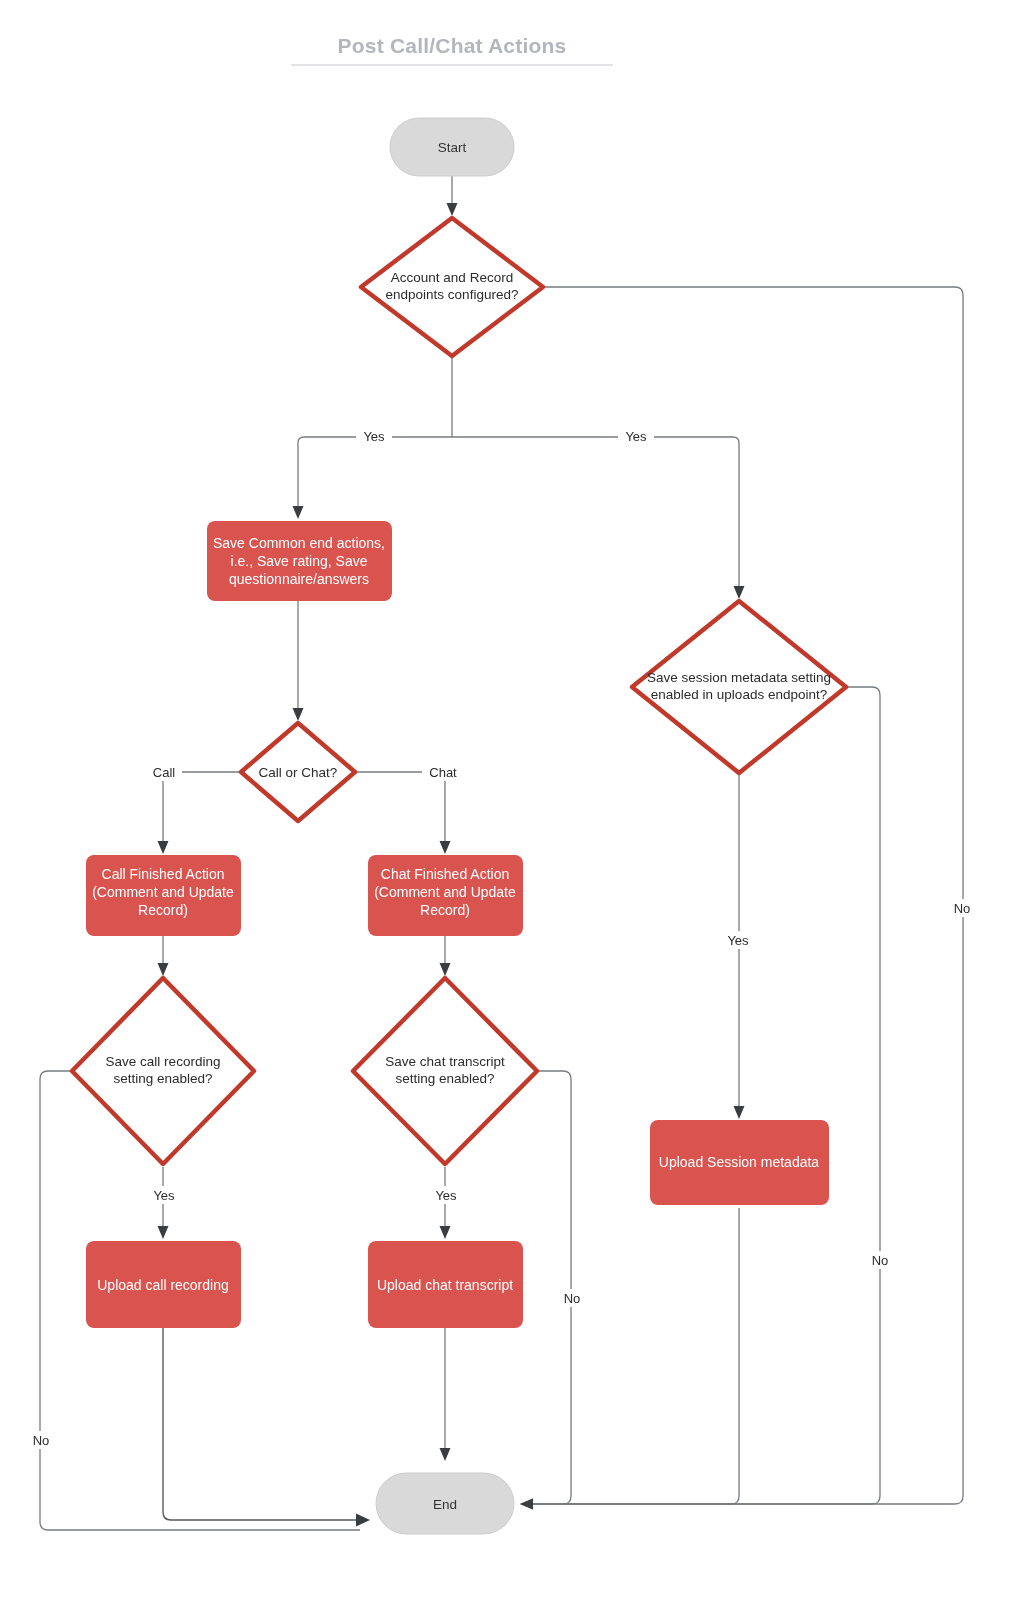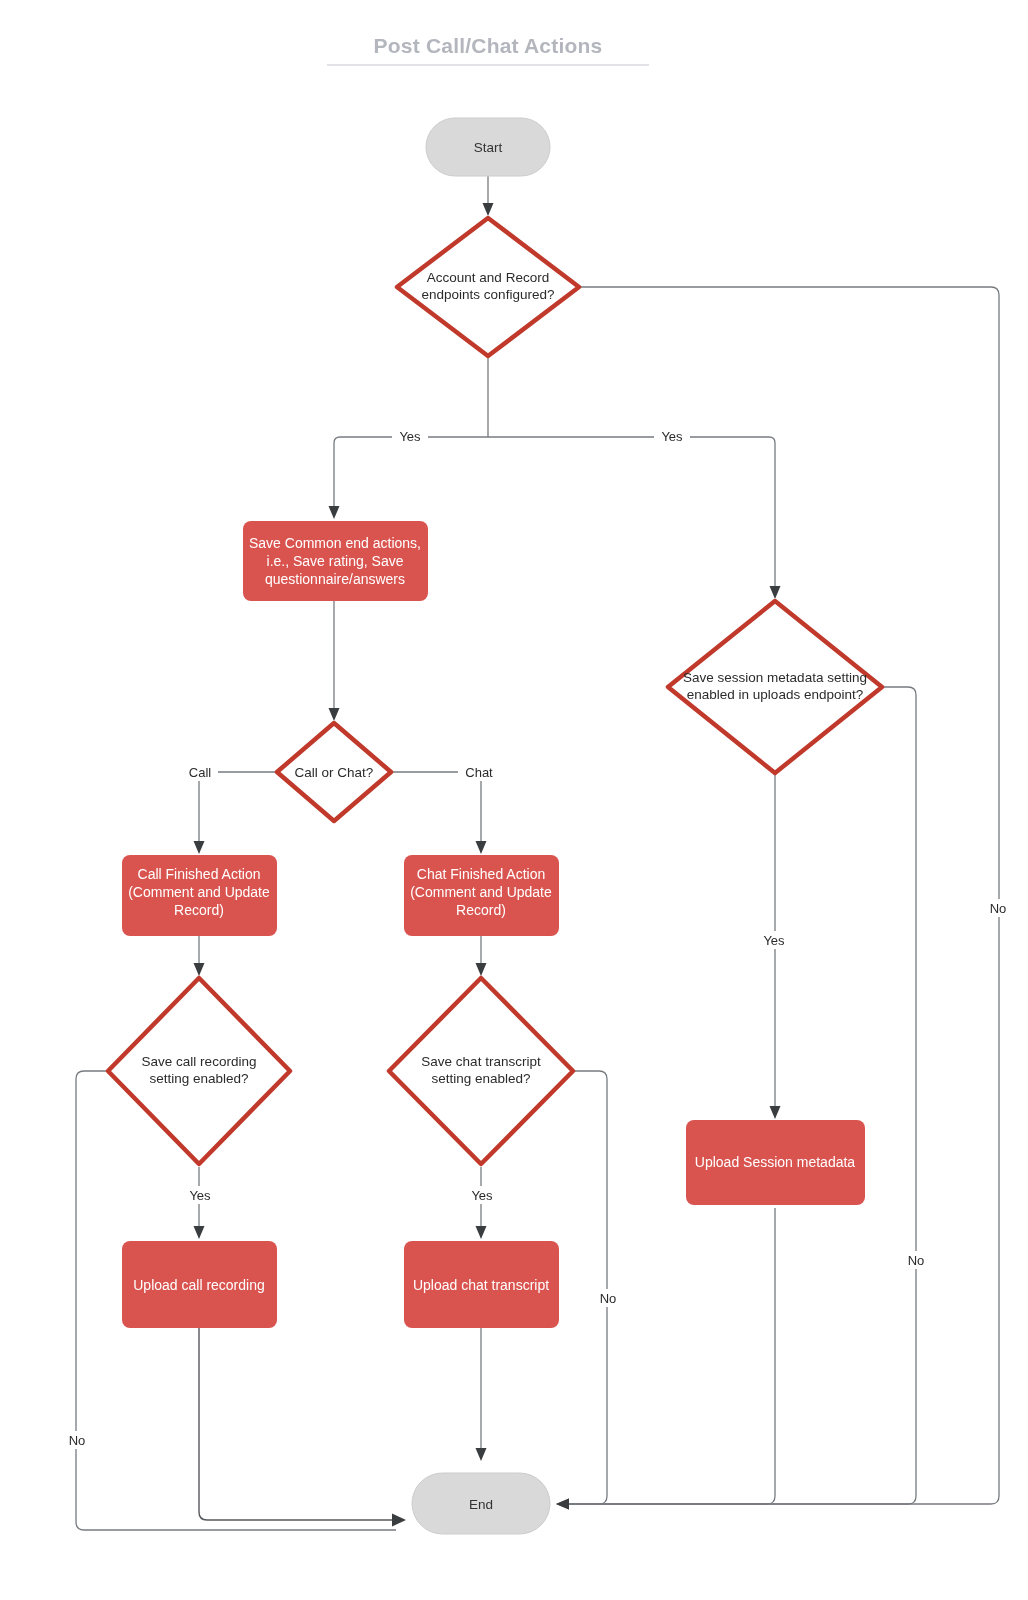--- a/index.html
+++ b/index.html
@@ -10,21 +10,20 @@
   body {
     width: 1028px;
     height: 1600px;
     font-family: "Liberation Sans", sans-serif;
     overflow: hidden;
   }
   #chart-root {
     position: relative;
     width: 857px;
     height: 1600px;
-    margin-left: 36px;
   }
   svg.flow {
     display: block;
     width: 1028px;
     height: 1600px;
   }
   .title-text {
     font-family: "Liberation Sans", sans-serif;
     font-size: 21px;
     font-weight: bold;

